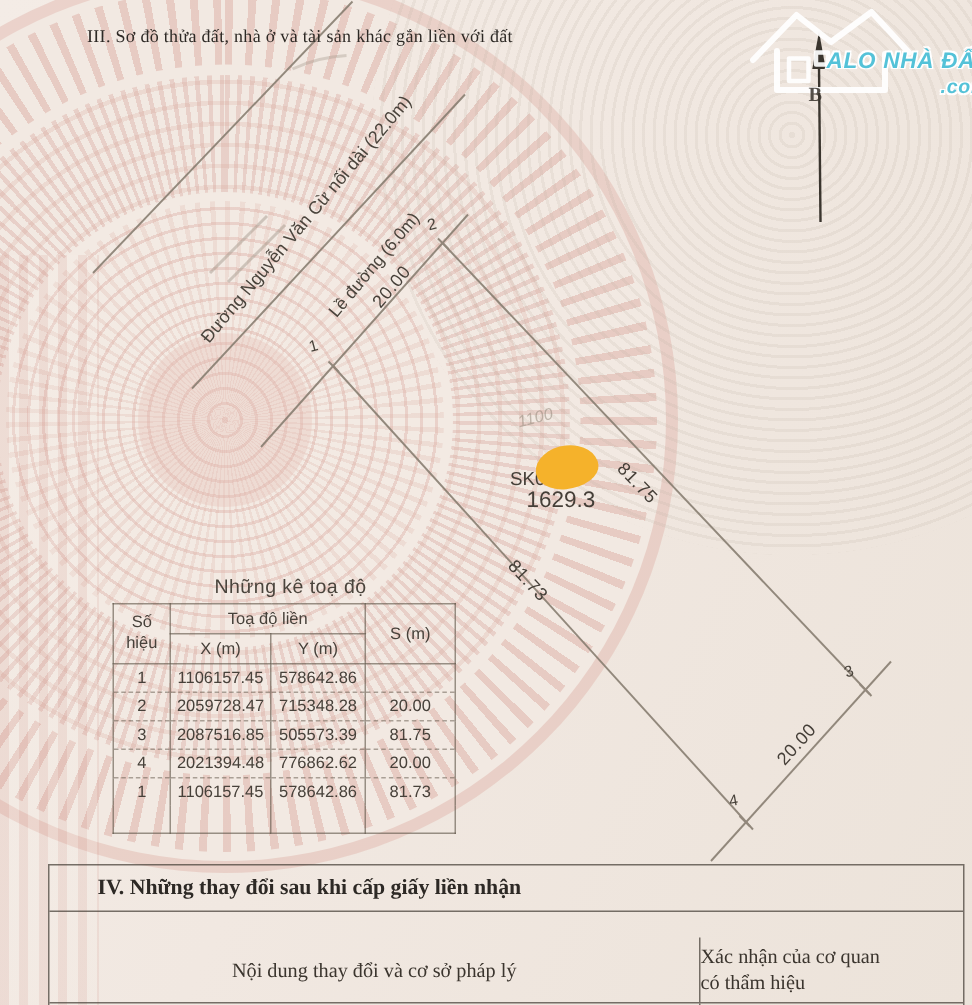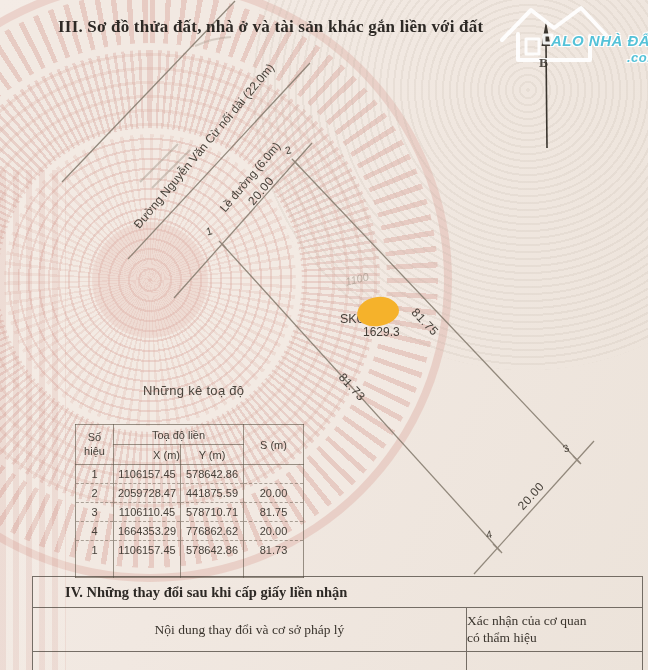--- a/index.html
+++ b/index.html
@@ -10,46 +10,46 @@
   
   .disc{position:absolute;border-radius:50%;}
   .moire{position:absolute;border-radius:50%;
     background:repeating-radial-gradient(circle,rgba(186,174,160,.16) 0 2px,rgba(0,0,0,0) 2px 7px);}
   .leftstrip{position:absolute;left:0;top:170px;width:66px;height:500px;opacity:.55;
     background:repeating-linear-gradient(90deg,rgba(210,150,140,.30) 0 6px,rgba(248,242,236,.25) 6px 13px);}
   
   .abs{position:absolute;white-space:nowrap;}
   .ctr{position:absolute;white-space:nowrap;transform:translate(-50%,-50%);}
   .serif{font-family:"Liberation Serif",serif;}
-  .title3{font-size:17px;font-weight:bold;color:#2d2925;letter-spacing:.2px;}
+  .title3{font-size:12px;font-weight:normal;color:#2d2925;letter-spacing:.2px;}
   .dlabel{font-size:12px;color:#4a443c;}
   .dsmall{font-size:11.5px;color:#4a443c;}
   .ddim{font-size:12px;color:#453f38;letter-spacing:.5px;}
   .pt{font-size:10.5px;color:#4a443c;}
   .ghost{font-size:11px;font-style:italic;color:#8d8274;opacity:.5;}
   
   .brand{font-size:15px;font-weight:bold;font-style:italic;letter-spacing:.5px;color:#54c2d8;
     text-shadow:-1px -1px 0 #ffffff,1px -1px 0 #ffffff,-1px 1px 0 #ffffff,1px 1px 0 #ffffff,0 0 3px rgba(255,255,255,.8);}
   .branddom{font-size:13px;margin-left:41px;}
   
   .blob{position:absolute;left:357px;top:297px;width:42px;height:29px;background:#f5b22b;
     border-radius:52% 48% 55% 45% / 55% 52% 48% 45%;transform:rotate(-6deg);}
   
   .ttitle{font-size:13px;color:#4a443c;letter-spacing:.3px;}
-  table.coords{position:absolute;left:75px;top:424px;width:228px;border-collapse:collapse;
+  table.coords{position:absolute;left:75px;top:402px;width:228px;border-collapse:collapse;
     font-size:11px;color:#47413a;table-layout:fixed;}
   table.coords td{border:1px solid rgba(95,85,72,.62);text-align:center;padding:0;height:18px;}
   table.coords td.hdr{font-size:11px;}
   table.coords tr.vals td{border-top:1px dashed rgba(95,85,72,.5);border-bottom:none;}
   table.coords td.nob{border-top:none;}
   
   .sec4{position:absolute;left:32px;top:576px;width:609px;height:94px;
     border:1.4px solid rgba(75,68,60,.75);border-bottom:none;display:flex;flex-direction:column;}
   .sec4 .row1{height:30px;border-bottom:1.3px solid rgba(75,68,60,.75);display:flex;align-items:center;}
-  .sec4 .row2{height:43px;border-bottom:1.3px solid rgba(75,68,60,.75);display:flex;}
+  .sec4 .row2{height:43px;border-bottom:1.3px solid rgba(75,68,60,.75);display:flex;margin-top:17px;}
   .sec4 .row3{flex:1;display:flex;}
   .cell-l{width:433px;display:flex;align-items:center;justify-content:center;}
   .cell-r{flex:1;border-left:1.3px solid rgba(75,68,60,.75);display:flex;flex-direction:column;
     align-items:flex-start;justify-content:center;line-height:1.25;}
   .t4{font-size:14.5px;font-weight:bold;color:#2d2925;margin-left:32px;}
   .t4cell{font-size:13.5px;color:#3b352e;}
 </style>
 </head>
 <body>
 
@@ -111,21 +111,21 @@
   <div class="ctr dsmall" style="left:250px;top:177px;transform:translate(-50%,-50%) rotate(-50deg);">Lề đường (6.0m)</div>
   <div class="ctr ddim" style="left:261px;top:191px;transform:translate(-50%,-50%) rotate(-50deg);">20.00</div>
   <div class="ctr ddim" style="left:425px;top:322px;transform:translate(-50%,-50%) rotate(46deg);">81.75</div>
   <div class="ctr ddim" style="left:352px;top:387px;transform:translate(-50%,-50%) rotate(47deg);">81.73</div>
   <div class="ctr ddim" style="left:531px;top:496px;transform:translate(-50%,-50%) rotate(-48deg);">20.00</div>
 
   <div class="ctr ghost" style="left:357px;top:279px;transform:translate(-50%,-50%) rotate(-14deg);">1100</div>
 
   <div class="abs" style="left:340px;top:312px;font-size:12.5px;color:#453f38;">SK0</div>
   <div class="blob"></div>
-  <div class="abs" style="left:363px;top:325px;font-size:12px;color:#453f38;text-align:center;">1629.3</div>
+  <div class="abs" style="left:351px;top:325px;font-size:15px;color:#453f38;text-align:center;">1629.3</div>
 
   <div class="ctr pt" style="left:209px;top:231px;transform:translate(-50%,-50%) rotate(-15deg);">1</div>
   <div class="ctr pt" style="left:288px;top:150px;transform:translate(-50%,-50%) rotate(-15deg);">2</div>
   <div class="ctr pt" style="left:566px;top:448px;transform:translate(-50%,-50%) rotate(-20deg);">3</div>
   <div class="ctr pt" style="left:489px;top:534px;transform:translate(-50%,-50%) rotate(-10deg);">4</div>
 
   <div class="abs ttitle" style="left:143px;top:383px;">Những kê toạ độ</div>
   <table class="coords">
     <colgroup>
         <col style="width:38px">
@@ -134,46 +134,46 @@
         <col style="width:60px">
       </colgroup>
     <tbody>
         <tr>
       <td rowspan="2" class="hdr" style="white-space:pre-line;line-height:1.25;">Số
 hiệu</td>
       <td colspan="2" class="hdr" style="height:19px;">Toạ độ liền</td>
       <td rowspan="2" class="hdr">S (m)</td>
     </tr>
     <tr>
-      <td class="hdr" style="height:19px;text-align:right;">X (m)</td>
+      <td class="hdr" style="height:19px;">X (m)</td>
       <td class="hdr">Y (m)</td>
     </tr>
     </tbody>
       <tbody>
         <tr class="vals">
           <td>1</td>
           <td>1106157.45</td>
           <td>578642.86</td>
           <td></td>
         </tr>
         <tr class="vals">
           <td>2</td>
           <td>2059728.47</td>
-          <td>441875.59</td>
+          <td>715348.28</td>
           <td>20.00</td>
         </tr>
         <tr class="vals">
           <td>3</td>
-          <td>1106110.45</td>
-          <td>578710.71</td>
+          <td>2087516.85</td>
+          <td>505573.39</td>
           <td>81.75</td>
         </tr>
         <tr class="vals">
           <td>4</td>
-          <td>1664353.29</td>
+          <td>2021394.48</td>
           <td>776862.62</td>
           <td>20.00</td>
         </tr>
         <tr class="vals">
           <td>1</td>
           <td>1106157.45</td>
           <td>578642.86</td>
           <td>81.73</td>
         </tr>
       </tbody>

